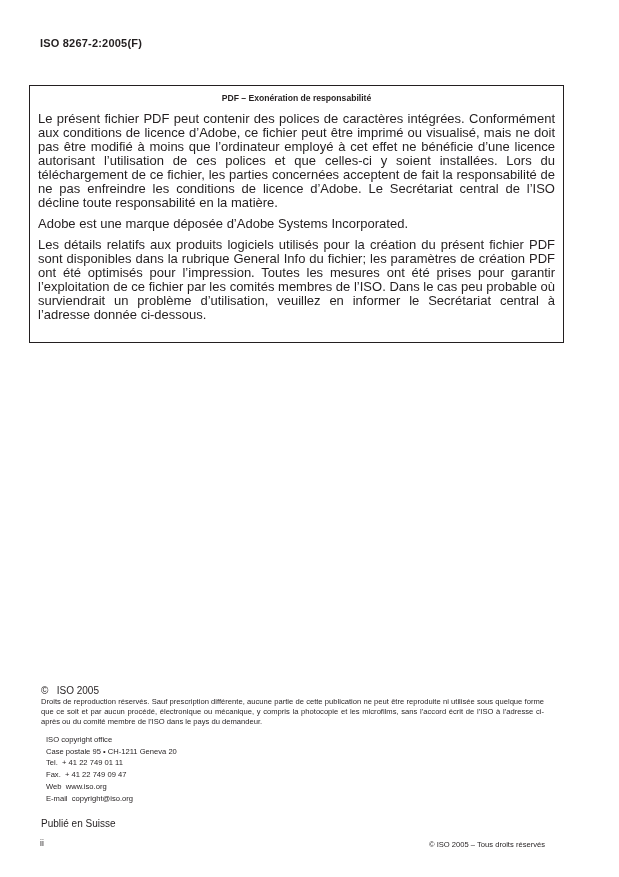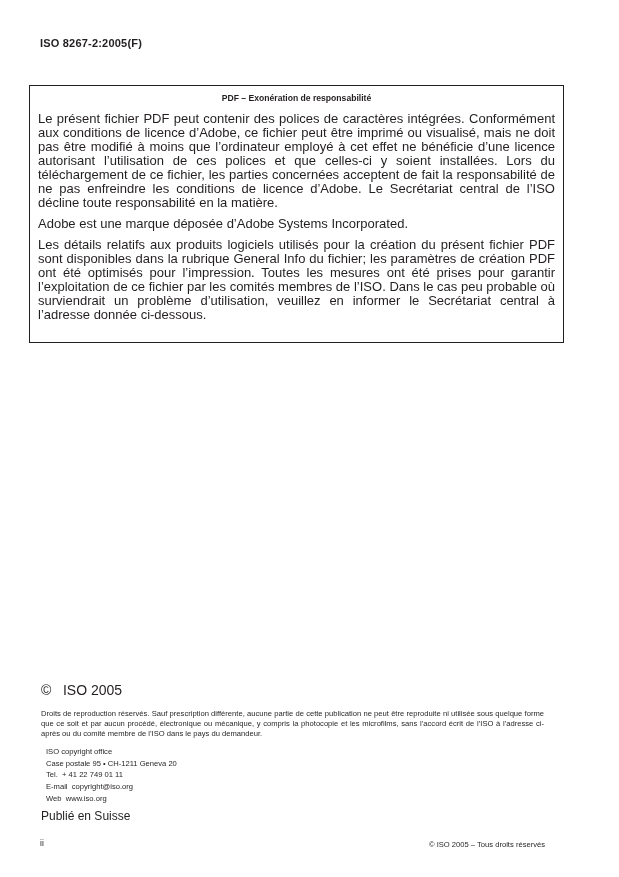--- a/index.html
+++ b/index.html
@@ -35,37 +35,37 @@
     font-size: 13px; line-height: 14px;
     text-align: justify;
     margin-bottom: 5px;
   }
   .disclaimer-box p.last { margin-bottom: 12px; }
   .copyright-block {
     position: absolute; left: 38px; top: 683px;
     width: 507px;
   }
   .copyright-notice {
-    font-size: 14px; line-height: 9px;
+    font-size: 10px; line-height: 9px;
     white-space: pre;
-    margin-bottom: 12px;
+    margin-bottom: 0;
   }
   .copyright-body {
     font-size: 7.6px; line-height: 10px;
     text-align: justify;
     margin-bottom: 5px;
   }
   .address-block {
     margin-left: 4px;
     font-size: 7.6px; line-height: 9.7px;
   }
   .address-line { white-space: pre; }
   .published-line {
-    font-size: 12px; line-height: 10px;
-    margin-top: 4px;
+    font-size: 10px; line-height: 10px;
+    margin-top: 13px;
   }
   .footer-page-number {
     position: absolute; left: 38px; top: 836px;
     font-size: 8.5px;
   }
   .footer-copyright {
     position: absolute; right: 74px; top: 838px;
     font-size: 7.6px;
   }
 </style>
@@ -83,22 +83,23 @@
     <p class="last">Les détails relatifs aux produits logiciels utilisés pour la création du présent fichier PDF sont disponibles dans la rubrique General Info du fichier; les paramètres de création PDF ont été optimisés pour l’impression. Toutes les mesures ont été prises pour garantir l’exploitation de ce fichier par les comités membres de l’ISO. Dans le cas peu probable où surviendrait un problème d’utilisation, veuillez en informer le Secrétariat central à l’adresse donnée ci-dessous.</p>
   </div>
 
   <div class="copyright-block">
     <div class="copyright-notice">©   ISO 2005</div>
     <div class="copyright-body">Droits de reproduction réservés. Sauf prescription différente, aucune partie de cette publication ne peut être reproduite ni utilisée sous quelque forme que ce soit et par aucun procédé, électronique ou mécanique, y compris la photocopie et les microfilms, sans l’accord écrit de l’ISO à l’adresse ci-après ou du comité membre de l’ISO dans le pays du demandeur.</div>
     <div class="address-block">
       <div class="address-line">ISO copyright office</div>
       <div class="address-line">Case postale 95 • CH-1211 Geneva 20</div>
       <div class="address-line">Tel.  + 41 22 749 01 11</div>
+      <div class="address-line">Fax.  + 41 22 749 09 47</div>
+      <div class="address-line">Web  www.iso.org</div>
       <div class="address-line">E-mail  copyright@iso.org</div>
-      <div class="address-line">Web  www.iso.org</div>
     </div>
     <div class="published-line">Publié en Suisse</div>
   </div>
 
   <div class="footer-page-number">ii</div>
 
   <div class="footer-copyright">© ISO 2005 – Tous droits réservés</div>
 
 </div>
 

